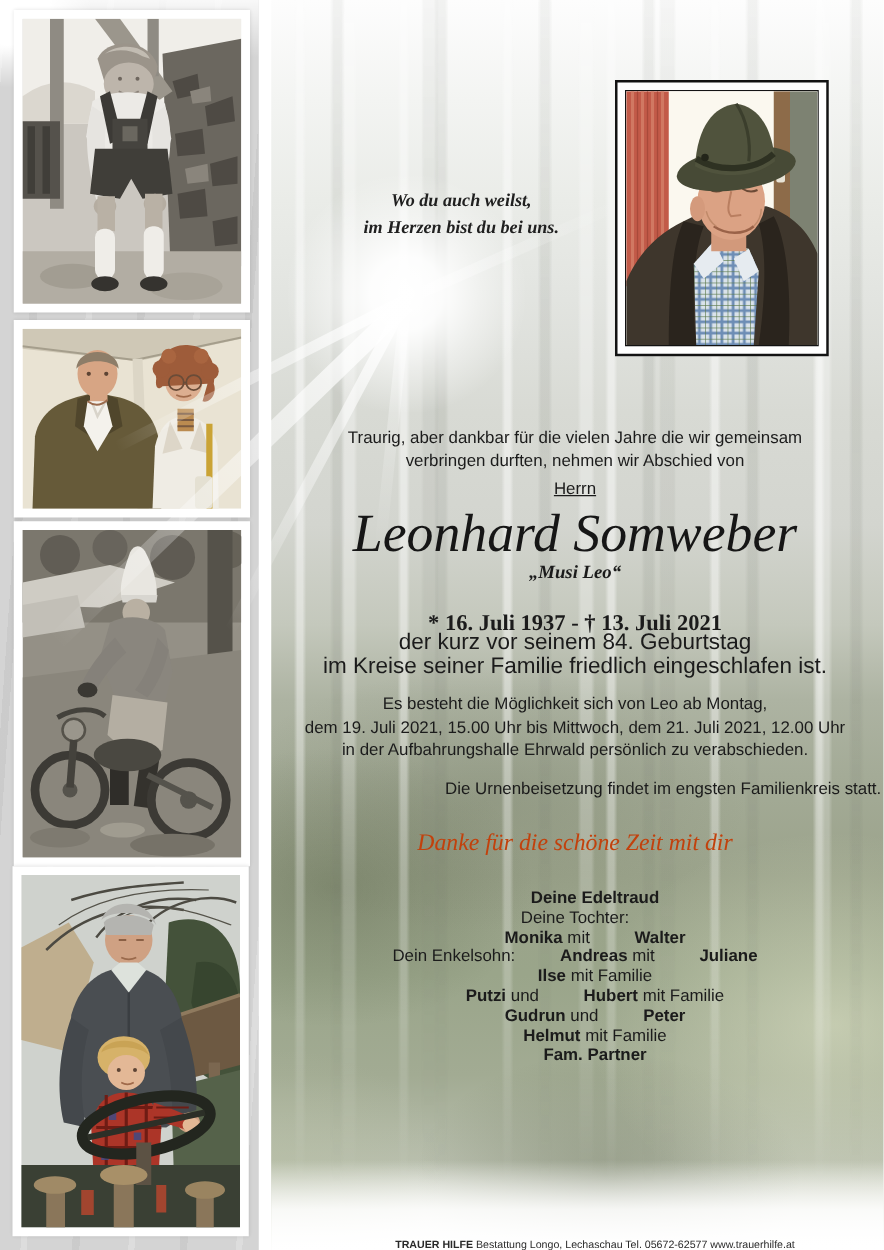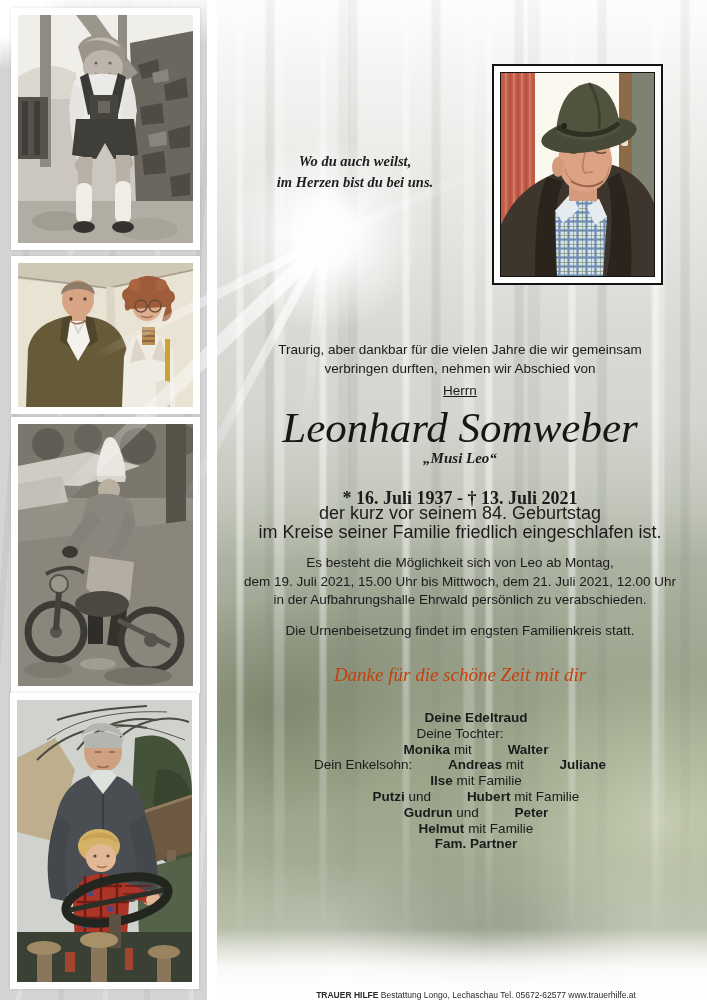--- a/index.html
+++ b/index.html
@@ -48,30 +48,30 @@
   .r5{width:190px;transform:rotate(-24deg);opacity:.5;}
   .bfade{position:absolute;left:0;bottom:0;width:100%;height:72px;
     background:linear-gradient(180deg,rgba(255,255,255,0) 0%,rgba(255,255,255,.85) 55%,#fff 100%);}
 
   
   .portrait{position:absolute;left:492px;top:64px;border:2px solid #131313;background:#fff;padding:6px;z-index:4;}
   .pinner{border:1px solid #131313;line-height:0;}
 
   
   .tx{position:absolute;left:215px;width:490px;text-align:center;z-index:5;}
-  .quote{position:absolute;left:217px;width:276px;text-align:center;z-index:5;top:151px;
+  .quote{position:absolute;left:217px;width:304px;text-align:center;z-index:5;top:151px;
     font-family:"Liberation Serif",serif;font-style:italic;font-weight:bold;font-size:14.5px;line-height:21px;color:#202020;}
   .intro{top:340px;font-size:13.5px;line-height:19px;}
   .salut{margin-top:3px;text-decoration:underline;}
   .name{top:406px;font-family:"Liberation Serif",serif;font-style:italic;font-weight:normal;font-size:43px;line-height:1;color:#161616;}
   .nick{top:450px;font-family:"Liberation Serif",serif;font-style:italic;font-weight:bold;font-size:15px;}
   .dates{top:488px;font-family:"Liberation Serif",serif;font-weight:bold;font-size:18px;}
   .passing{top:504px;font-size:18px;line-height:18.5px;}
   .viewing{top:554px;font-size:13.5px;line-height:18.5px;}
-  .urn{top:623px;font-size:13.5px;}
+  .urn{top:623px;font-size:13.5px;text-align:right;}
   .thanks{top:664px;font-family:"Liberation Serif",serif;font-style:italic;font-weight:normal;font-size:19px;color:#c2410c;}
   .family{top:710px;font-size:13.5px;line-height:15.8px;}
   .b{font-weight:bold;padding-left:32px;}
   .footer{top:974px;font-size:8.5px;color:#2a2a2a;margin-top:16px;}
 </style>
 </head>
 <body>
 
 <div class="page">
 

